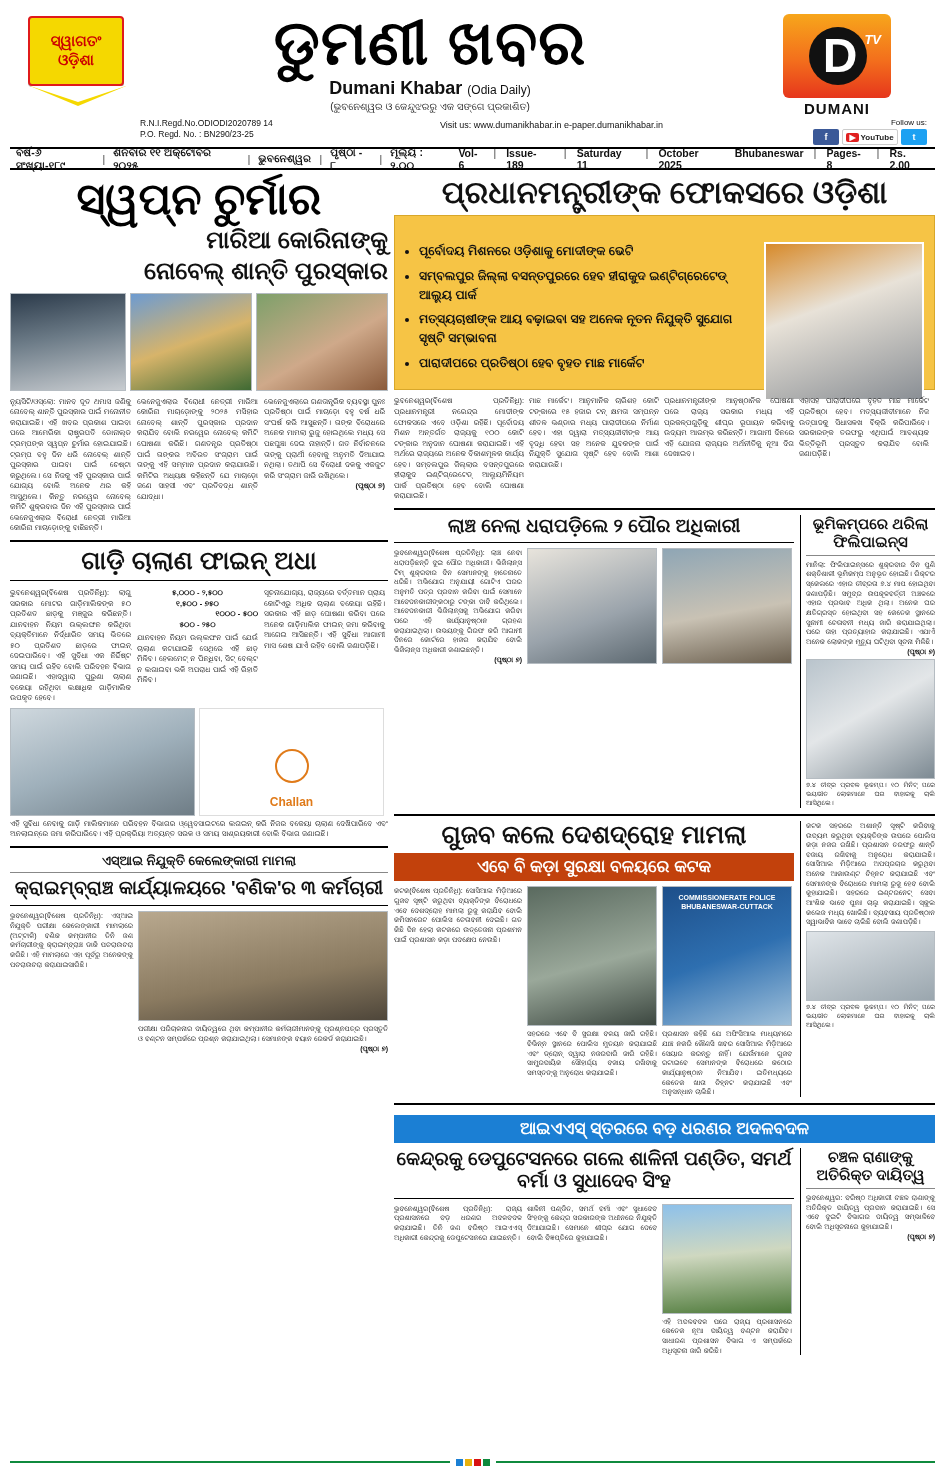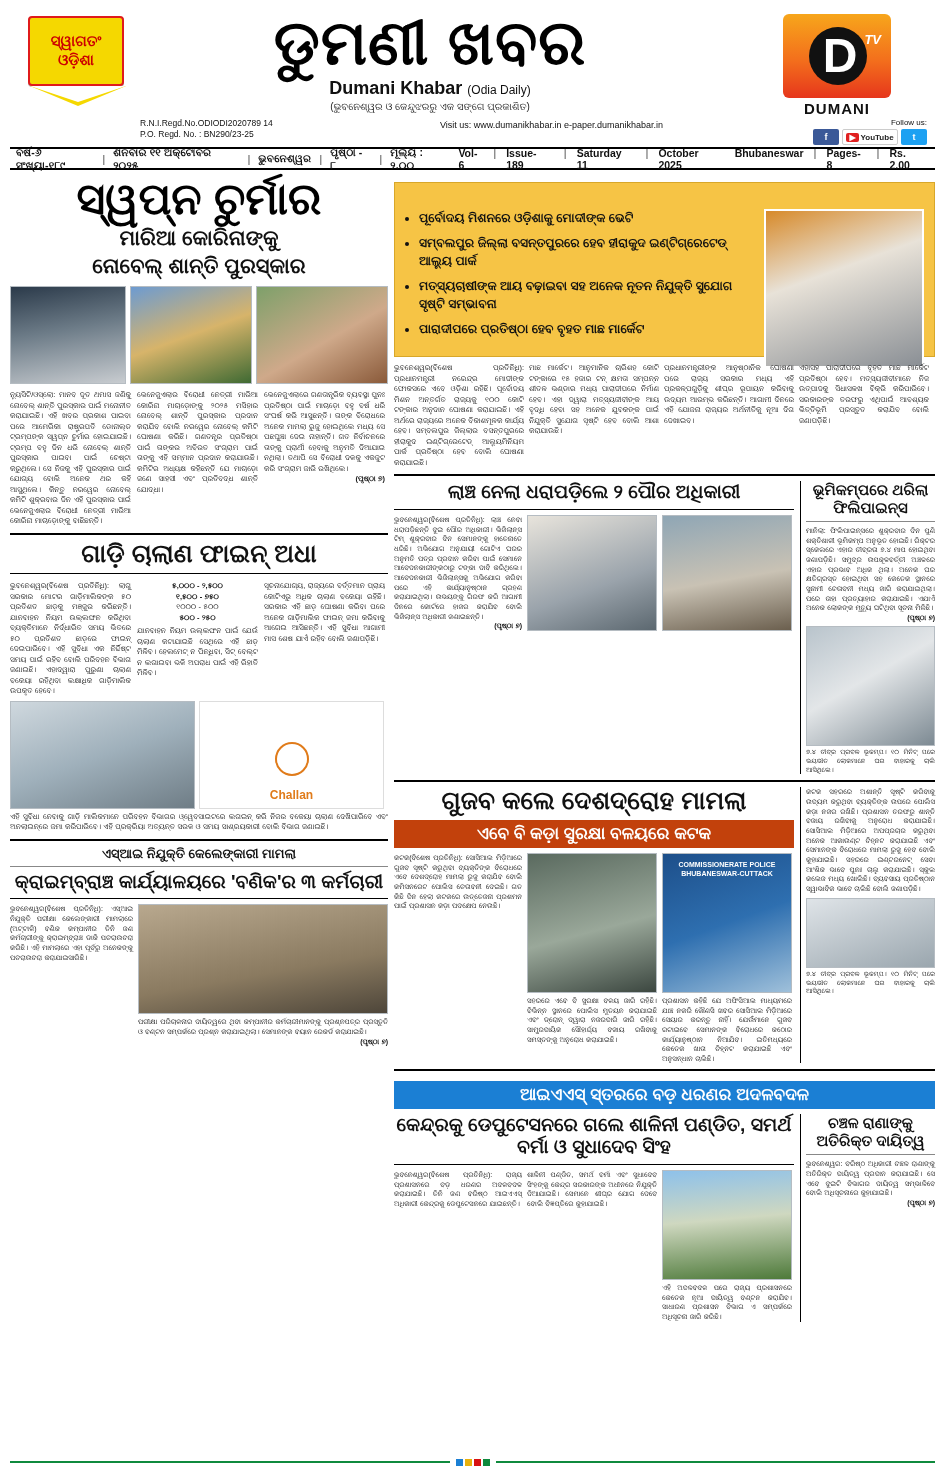--- a/index.html
+++ b/index.html
@@ -83,21 +83,21 @@
 
   
   .content { display:flex; gap:6px; margin-top:6px; }
   .col { display:flex; flex-direction:column; }
   .c-left { width: 382px; }
   .c-right { width: 541px; }
 
   .hl-main {
     font-size: 44px; font-weight: bold; text-align:center; line-height:1.04; color:#000;
   }
-  .hl-sub { font-size: 21px; font-weight:bold; text-align:center; line-height:1.15; margin-top:4px; }
+  .hl-sub { font-size: 24px; font-weight:bold; text-align:right; line-height:1.15; margin-top:4px; }
 
   .photos { display:flex; gap:4px; margin-top:8px; }
   .ph { background:#ccd3d8; border:1px solid #b5bcc2; position:relative; overflow:hidden; }
   .ph.trump { width:116px; height:98px; background:linear-gradient(170deg,#2b3a4a 0%,#6d7c88 45%,#c8ccd0 100%); }
   .ph.flag { width:122px; height:98px; background:linear-gradient(160deg,#6d9bd1 0%,#d7b46a 50%,#3f6a33 100%); }
   .ph.lady { width:132px; height:98px; background:linear-gradient(150deg,#7ea06a 0%,#cfa98a 55%,#8a5a3a 100%); }
 
   .cols3 { display:flex; gap:6px; margin-top:6px; }
   .bodytext {
     font-size: 7.4px; line-height: 1.42; text-align: justify; color:#111;
@@ -261,21 +261,21 @@
 
       <div class="hl2">ଗାଡ଼ି ଚାଲାଣ ଫାଇନ୍ ଅଧା</div>
       <div class="rule"></div>
       <div class="cols3" style="margin-top:2px;">
         <div style="width:121px;">
           <div class="bodytext">ଭୁବନେଶ୍ୱର(ବିଶେଷ ପ୍ରତିନିଧି): ଲାଗୁ ସରକାର ମୋଟର ଗାଡ଼ିମାଲିକଙ୍କ ୫୦ ପ୍ରତିଶତ ଛାଡ଼କୁ ମଞ୍ଜୁର କରିଛନ୍ତି। ଯାନବାହନ ନିୟମ ଉଲ୍ଲଙ୍ଘନ କରିଥିବା ବ୍ୟକ୍ତିମାନେ ନିର୍ଦ୍ଧାରିତ ସମୟ ଭିତରେ ୫୦ ପ୍ରତିଶତ ଛାଡ଼ରେ ଫାଇନ୍ ଦେଇପାରିବେ। ଏହି ସୁବିଧା ଏକ ନିର୍ଦ୍ଦିଷ୍ଟ ସମୟ ପାଇଁ ରହିବ ବୋଲି ପରିବହନ ବିଭାଗ ଜଣାଇଛି। ଏହାଦ୍ୱାରା ପୁରୁଣା ଚାଲାଣ ବକେୟା ରହିଥିବା ଲକ୍ଷାଧିକ ଗାଡ଼ିମାଲିକ ଉପକୃତ ହେବେ।</div>
         </div>
         <div style="width:121px;">
           <div class="bodytext" style="text-align:center;font-weight:bold;">୫,୦୦୦ - ୨,୫୦୦</div>
           <div class="bodytext" style="text-align:center;font-weight:bold;">୧,୫୦୦ - ୭୫୦</div>
-          <div class="bodytext" style="text-align:center;font-weight:normal;">୧୦୦୦ - ୫୦୦</div>
+          <div class="bodytext" style="text-align:right;font-weight:bold;">୧୦୦୦ - ୫୦୦</div>
           <div class="bodytext" style="text-align:center;font-weight:bold;margin-bottom:3px;">୫୦୦ - ୨୫୦</div>
           <div class="bodytext">ଯାନବାହନ ନିୟମ ଉଲ୍ଲଙ୍ଘନ ପାଇଁ ଯେଉଁ ଚାଲାଣ କଟାଯାଇଛି ସେଥିରେ ଏହି ଛାଡ଼ ମିଳିବ। ହେଲମେଟ୍ ନ ପିନ୍ଧିବା, ସିଟ୍ ବେଲ୍ଟ ନ ଲଗାଇବା ଭଳି ଅପରାଧ ପାଇଁ ଏହି ରିହାତି ମିଳିବ।</div>
         </div>
         <div style="width:121px;">
           <div class="bodytext">ସୂଚନାଯୋଗ୍ୟ, ରାଜ୍ୟରେ ବର୍ତ୍ତମାନ ପ୍ରାୟ କୋଟିଏରୁ ଅଧିକ ଚାଲାଣ ବକେୟା ରହିଛି। ସରକାର ଏହି ଛାଡ଼ ଘୋଷଣା କରିବା ପରେ ଅନେକ ଗାଡ଼ିମାଲିକ ଫାଇନ୍ ଜମା କରିବାକୁ ଆଗେଇ ଆସିଛନ୍ତି। ଏହି ସୁବିଧା ଆଗାମୀ ମାସ ଶେଷ ଯାଏଁ ରହିବ ବୋଲି ଜଣାପଡ଼ିଛି।</div>
         </div>
       </div>
       <div style="display:flex; gap:4px; margin-top:4px;">
         <div style="width:185px;">
           <div class="imgbox img-car"></div>
@@ -304,20 +304,21 @@
         <div style="width:250px;">
           <div class="imgbox img-desk"></div>
           <div class="bodytext sm" style="margin-top:3px;">ପରୀକ୍ଷା ପରିଚାଳନାର ଦାୟିତ୍ୱରେ ଥିବା କମ୍ପାନୀର କର୍ମଚାରୀମାନଙ୍କୁ ପ୍ରଶ୍ନପତ୍ର ପ୍ରସ୍ତୁତି ଓ ବଣ୍ଟନ ସମ୍ପର୍କରେ ପ୍ରଶ୍ନ କରାଯାଇଥିଲା। ସେମାନଙ୍କ ବୟାନ ରେକର୍ଡ କରାଯାଇଛି।</div>
           <div class="bodytext sm" style="text-align:right;font-weight:bold;">(ପୃଷ୍ଠା ୭)</div>
         </div>
       </div>
     </div>
 
     <div class="col c-right">
 
+      <div class="lead-head">ପ୍ରଧାନମନ୍ତ୍ରୀଙ୍କ ଫୋକସରେ ଓଡ଼ିଶା</div>
 
       <div class="modi-box">
         <div class="bullets">
           <ul>
             <li>ପୂର୍ବୋଦୟ ମିଶନରେ ଓଡ଼ିଶାକୁ ମୋଦୀଙ୍କ ଭେଟି</li>
             <li>ସମ୍ବଲପୁର ଜିଲ୍ଲା ବସନ୍ତପୁରରେ ହେବ ହୀରାକୁଦ ଇଣ୍ଟିଗ୍ରେଟେଡ୍ ଆଲୁ୍ୟ ପାର୍କ</li>
             <li>ମତ୍ସ୍ୟଚାଷୀଙ୍କ ଆୟ ବଢ଼ାଇବା ସହ ଅନେକ ନୂତନ ନିଯୁକ୍ତି ସୁଯୋଗ ସୃଷ୍ଟି ସମ୍ଭାବନା</li>
             <li>ପାରାଦୀପରେ ପ୍ରତିଷ୍ଠା ହେବ ବୃହତ ମାଛ ମାର୍କେଟ</li>
           </ul>
         </div>

